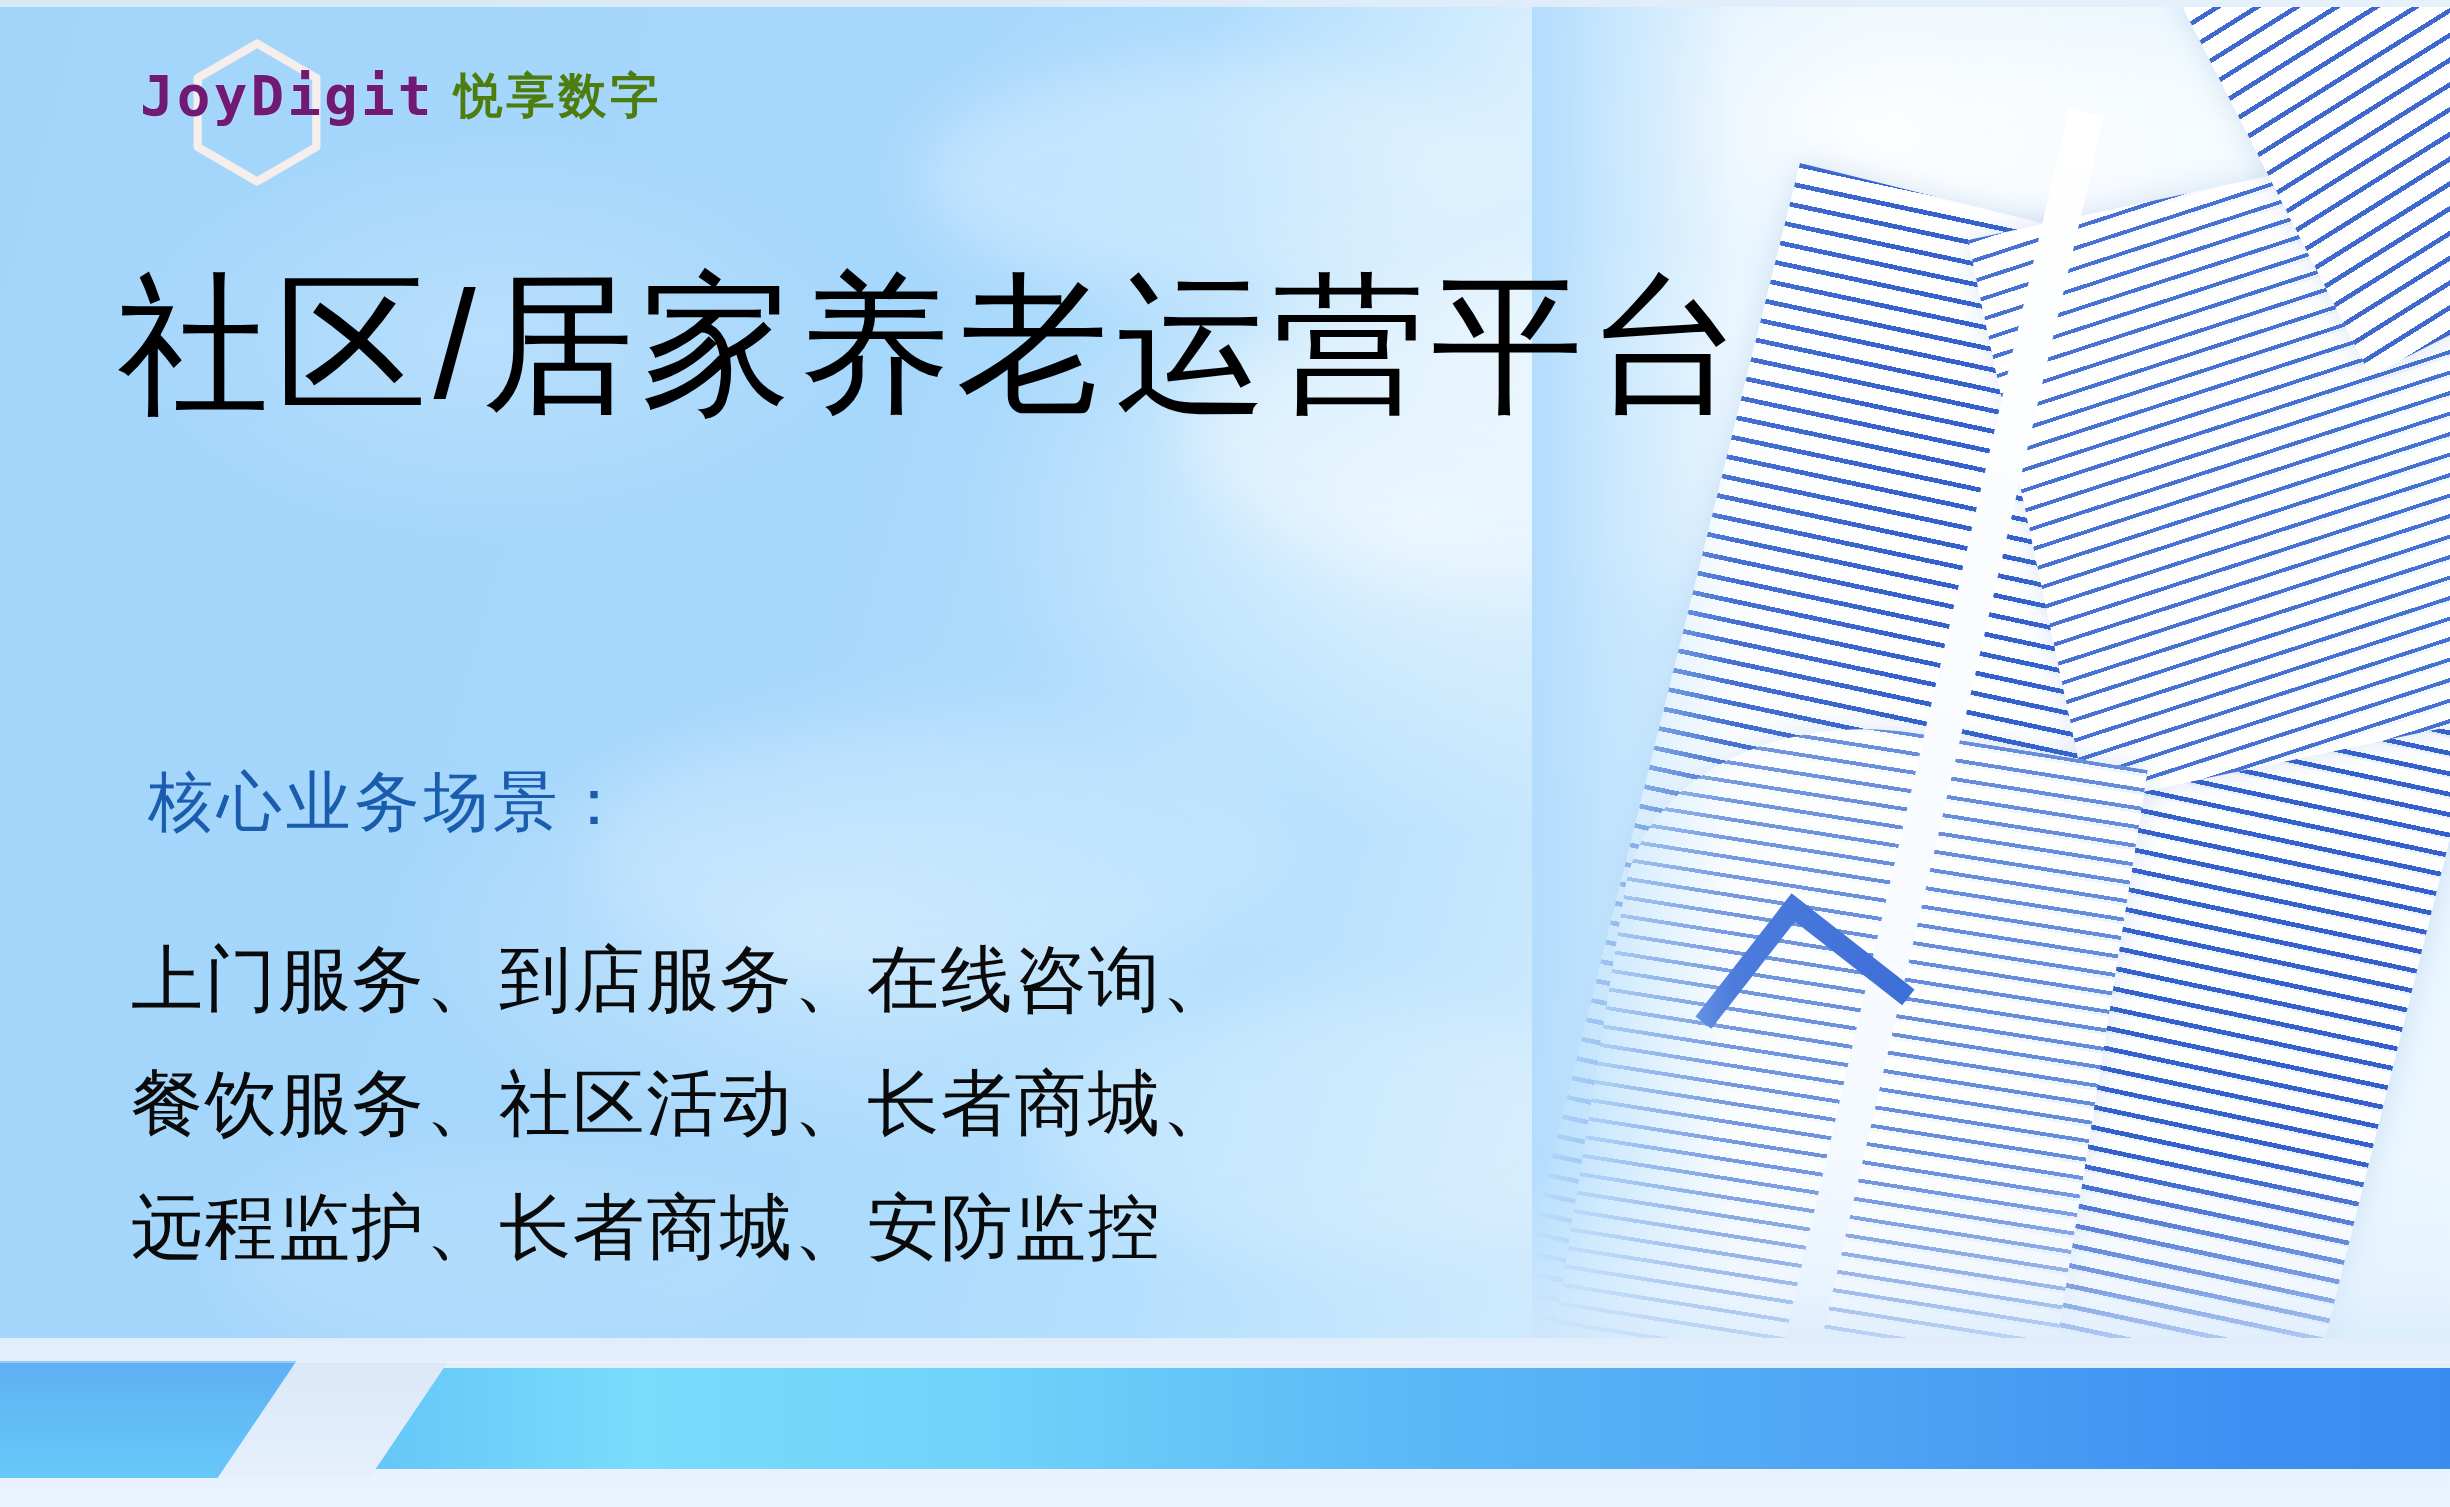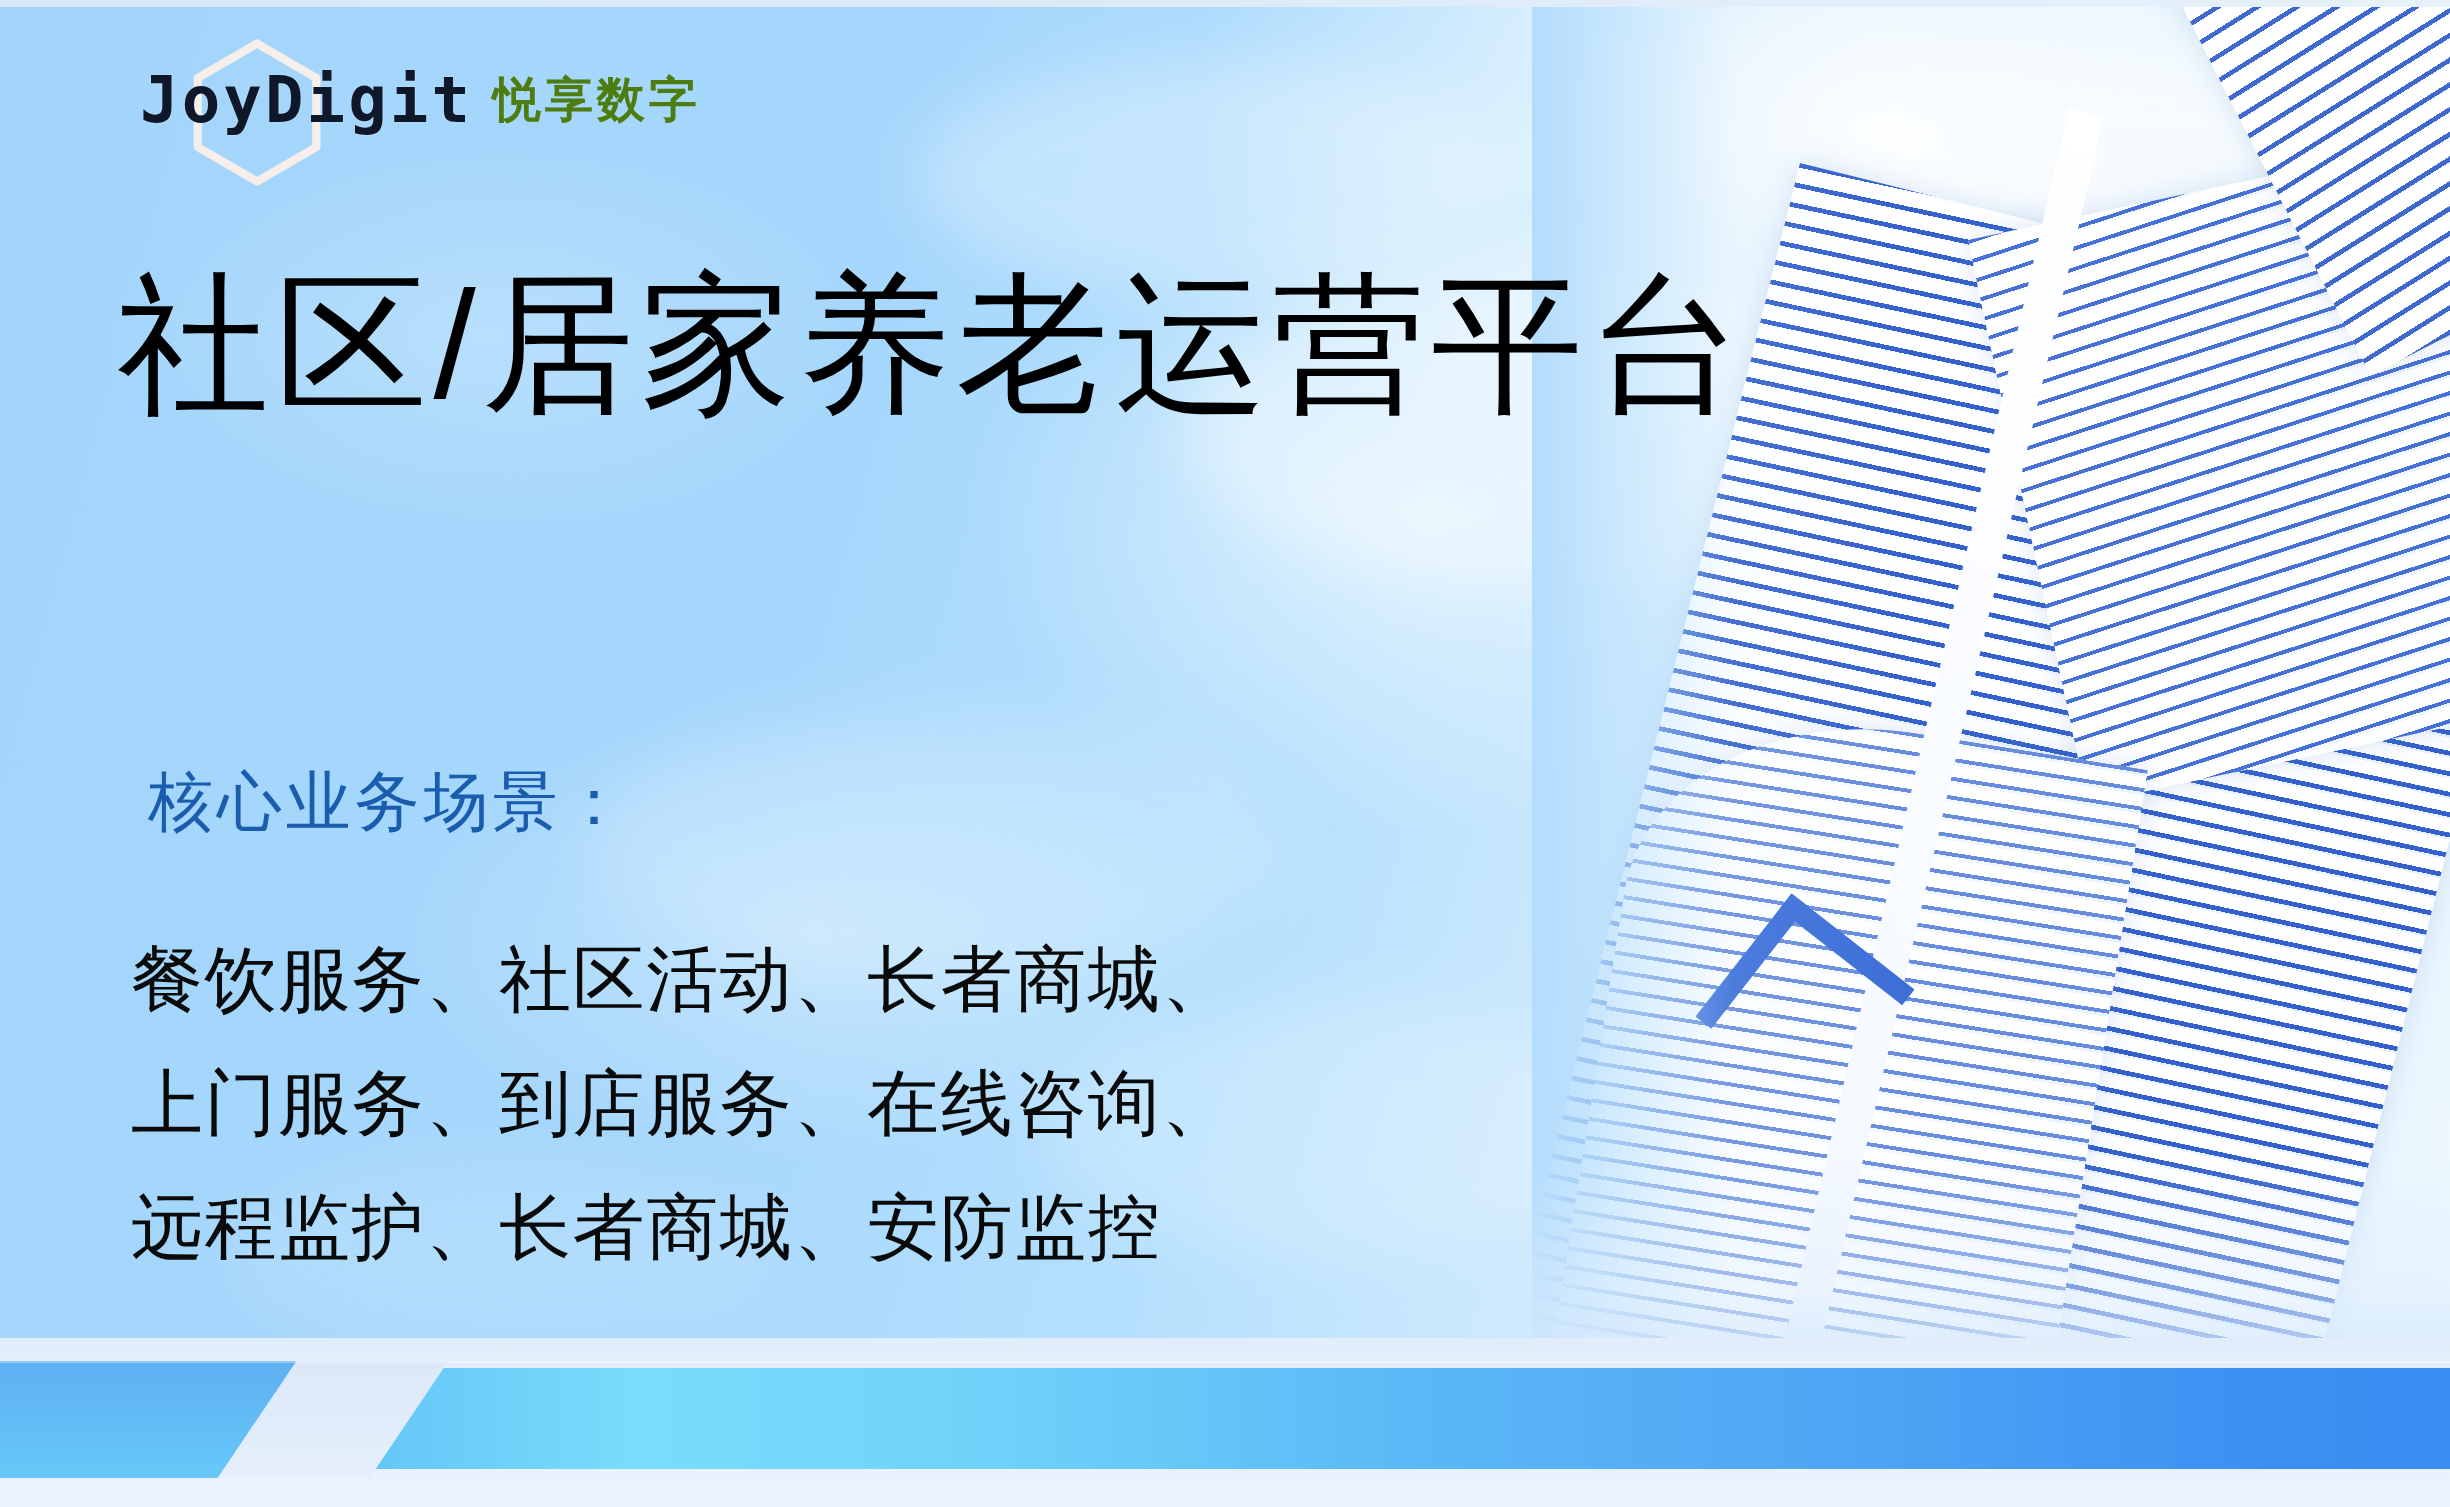--- a/index.html
+++ b/index.html
@@ -123,22 +123,22 @@
   }
   .logo-mark { position:relative; display:flex; align-items:center; }
   .hexagon {
     position:absolute; left:48px; top:-30px;
     width:138px; height:149px;
     z-index:1; opacity:.92;
   }
   .logo-word {
     position:relative; z-index:2;
     font-family:"DejaVu Sans Mono","Liberation Mono",monospace;
-    font-weight:700; font-size:64px; letter-spacing:3.1px;
-    color:#0f172a; line-height:1;
+    font-weight:700; font-size:56px; letter-spacing:3.1px;
+    color:#701a75; line-height:1;
     text-shadow:0 0 1.6px rgba(255,255,255,.5);
   }
   .logo-cn {
     position:relative; z-index:2;
     font-weight:700; font-size:48px; letter-spacing:3.9px;
     color:#4d7c0f; line-height:1;
   }
 
   
   .title {
@@ -228,22 +228,22 @@
       <span class="logo-word">JoyDigit</span>
     </div>
     <span class="logo-cn">悦享数字</span>
   </div>
 
   <h1 class="title">社区/居家养老运营平台</h1>
 
   <div class="subhead">核心业务场景：</div>
 
   <div class="scenes">
+    <div class="scene-line">上门服务、到店服务、在线咨询、</div>
     <div class="scene-line">餐饮服务、社区活动、长者商城、</div>
-    <div class="scene-line">上门服务、到店服务、在线咨询、</div>
     <div class="scene-line">远程监护、长者商城、安防监控</div>
   </div>
 
   <div class="ribbon">
     <div class="rib-base"></div>
     <div class="rib-bar"></div>
     <div class="rib-slash2"></div>
     <div class="rib-slash"></div>
     <div class="rib-edge-top"></div>
   </div>

